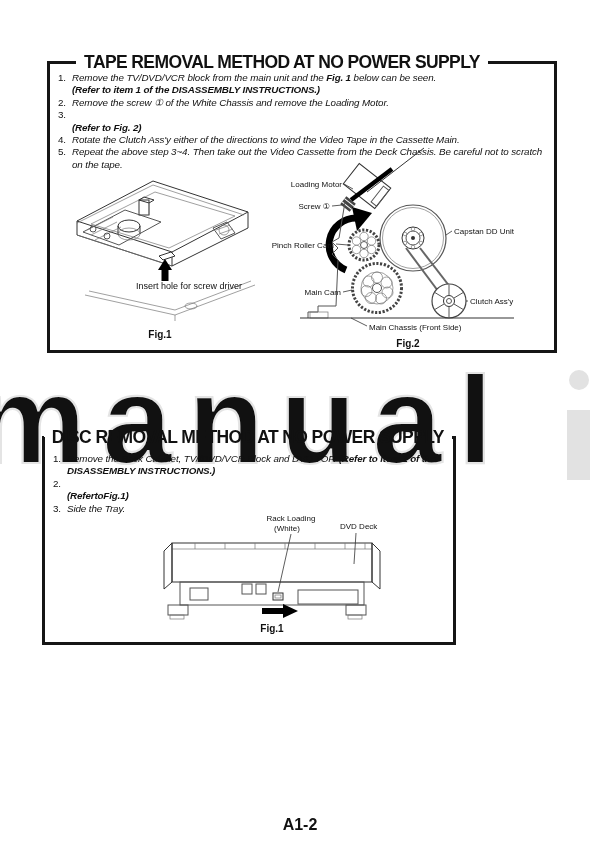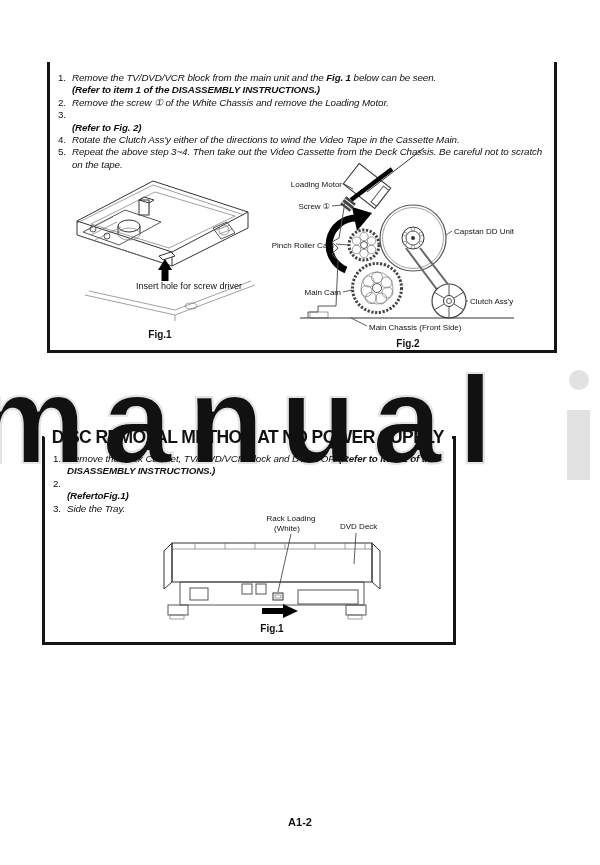--- a/index.html
+++ b/index.html
@@ -45,41 +45,46 @@
   .step-text{flex:1;font-style:italic;}
   .step-text b{letter-spacing:-0.15px;}
 
   .figure{position:absolute;}
   #fig-tape-1{left:5px;top:110px;}
   #fig-tape-2{left:222px;top:84px;}
   #fig-disc-1{left:105px;top:71px;}
 
   .page-number{
     position:absolute;top:816px;left:0;right:0;z-index:1;
-    text-align:center;font-weight:bold;font-size:11px;
+    text-align:center;font-weight:bold;font-size:16px;
   }
   .thin{stroke:#555;stroke-width:1;fill:none;}
   .thin2{stroke:#777;stroke-width:0.7;fill:none;}
   .draw{stroke:#333;stroke-width:1;fill:none;}
   .leader{stroke:#333;stroke-width:0.8;fill:none;}
 </style>
 </head>
 <body>
 
 <div class="page">
 
   <svg class="watermark" width="600" height="125" aria-hidden="true">
     <text x="-25" y="105" font-size="125" font-weight="bold" font-family="DejaVu Serif, serif" fill="none" stroke="#e4e4e4" stroke-width="2.2" letter-spacing="16">manual</text>
     <g>
       <circle cx="579" cy="22" r="10" fill="#e2e2e2"></circle>
       <rect x="567" y="52" width="23" height="70" fill="#e2e2e2"></rect>
     </g>
   </svg>
 
   <div class="sect" id="tape-section">
+    <div class="box-header">
+      <div class="hline hl-left"></div>
+      <span class="box-title">TAPE REMOVAL METHOD AT NO POWER SUPPLY</span>
+      <div class="hline hl-right"></div>
+    </div>
 
     <div class="steps">
         <div class="step-row">
           <span class="step-num">1.</span>
           <span class="step-text"><span>Remove the TV/DVD/VCR block from the main unit and the </span><b>Fig. 1</b><span>  below can be seen.</span><br><b>(Refer to item 1 of the DISASSEMBLY INSTRUCTIONS.)</b></span>
         </div>
         <div class="step-row">
           <span class="step-num">2.</span>
           <span class="step-text"><span>Remove the screw ① of the  White Chassis and remove the Loading Motor.</span></span>
         </div>

